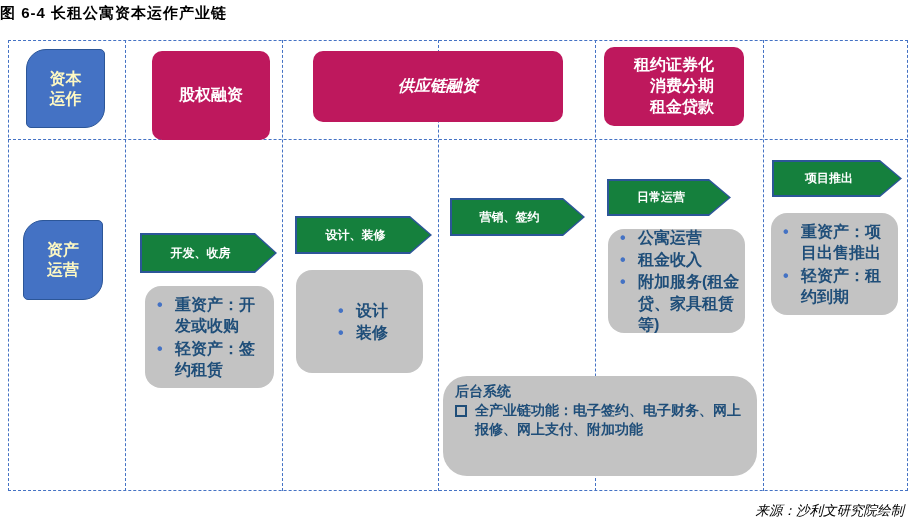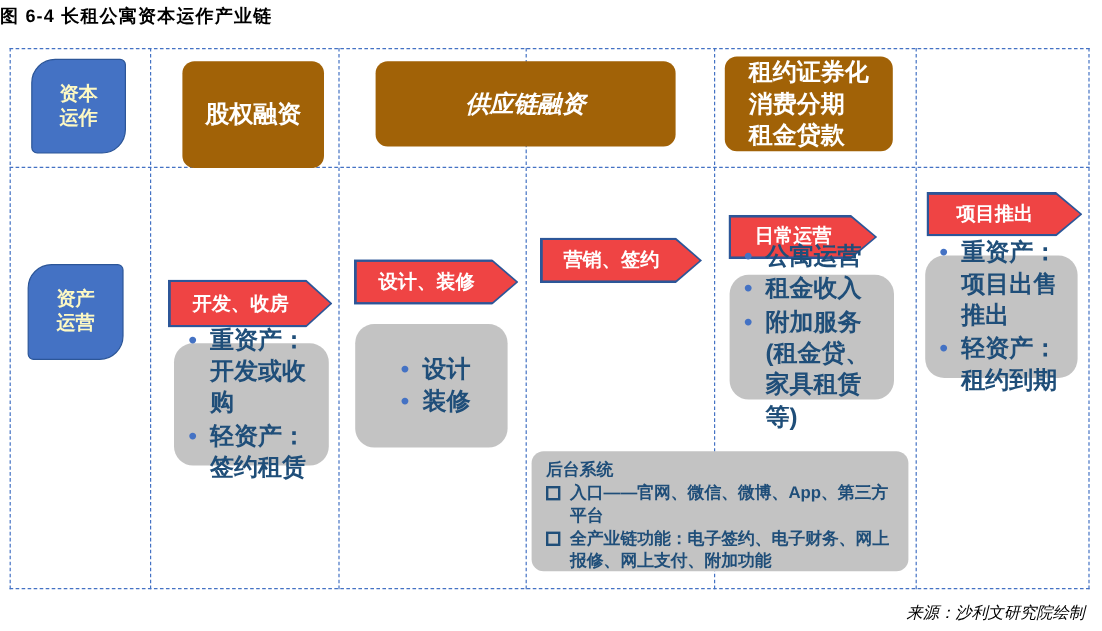--- a/index.html
+++ b/index.html
@@ -20,60 +20,60 @@
 
   
   .corner { position:absolute; background:#4472C4; border:1.5px solid #2C5698;
     border-radius:20px 5px 20px 5px; color:#fef9c3; font-weight:bold; font-size:16px;
     line-height:1.25; display:flex; align-items:center; justify-content:center;
     text-align:center; white-space:pre-line; }
   .corner.capital { left:26px; top:49px; width:79px; height:79px; }
   .corner.operation { left:23px; top:220px; width:80px; height:80px; }
 
   
-  .obox { position:absolute; background:#a16207; border-radius:10px; color:#fff;
-    font-weight:bold; font-size:20px; line-height:1.3; display:flex; align-items:center;
-    justify-content:center; text-align:left; white-space:pre-line; }
+  .obox { position:absolute; background:#be185d; border-radius:10px; color:#fff;
+    font-weight:bold; font-size:16px; line-height:1.3; display:flex; align-items:center;
+    justify-content:center; text-align:right; white-space:pre-line; }
   .ob1 { left:152px; top:51px; width:118px; height:89px; }
   .ob2 { left:313px; top:51px; width:250px; height:71px;font-style:italic; }
   .ob3 { left:604px; top:47px; width:140px; height:79px; }
   .ob4 { left:784px; top:51px; width:104px; height:71px; }
 
   
   .arrow { position:absolute; }
   .arrow .edge { position:absolute; inset:0; background:#2C5698;
     clip-path:polygon(0 0, calc(100% - 22px) 0, 100% 50%, calc(100% - 22px) 100%, 0 100%); }
-  .arrow .face { position:absolute; inset:2px; background:#ef4444;
+  .arrow .face { position:absolute; inset:2px; background:#15803d;
     clip-path:polygon(0 0, calc(100% - 20px) 0, 100% 50%, calc(100% - 20px) 100%, 0 100%);
     display:flex; align-items:center; justify-content:center; color:#fff;
-    font-weight:bold; font-size:16px; padding-right:16px;font-family:Liberation Serif, serif; }
+    font-weight:bold; font-size:12px; padding-right:16px;font-family:Liberation Serif, serif; }
   .ar1 { left:140px; top:233px; width:137px; height:40px; }
   .ar2 { left:295px; top:216px; width:137px; height:38px; }
   .ar3 { left:450px; top:198px; width:135px; height:38px; }
   .ar4 { left:607px; top:179px; width:124px; height:37px; }
   .ar5 { left:772px; top:160px; width:130px; height:37px; }
 
   
   .gbox { position:absolute; background:#C3C3C3; border-radius:16px; color:#1F4E79;
-    font-size:20px; font-weight:600; line-height:1.32; display:flex;
+    font-size:16px; font-weight:600; line-height:1.32; display:flex;
     flex-direction:column; justify-content:center; padding:8px 5px; }
   .gb1 { left:145px; top:286px; width:129px; height:102px; }
   .gb2 { left:296px; top:270px; width:127px; height:103px;align-items:center; }
   .gb3 { left:451px; top:251px; width:130px; height:97px; }
   .gb4 { left:608px; top:229px; width:137px; height:104px; }
   .gb5 { left:771px; top:213px; width:127px; height:102px;justify-content:center; }
 
   ul.bullets { list-style:none; }
   ul.bullets li { position:relative; padding-left:25px; margin:1px 0; }
   ul.bullets li::before { content:"•"; position:absolute; left:7px; top:0;
     color:#4472C4; }
 
   
   .backend { position:absolute; left:443px; top:376px; width:314px; height:100px;
-    background:#C3C3C3; border-radius:10px; color:#1F4E79; font-size:14px;
+    background:#C3C3C3; border-radius:24px; color:#1F4E79; font-size:14px;
     font-weight:600; line-height:1.32; padding:6px 8px 6px 10px; }
   .backend .bk-title { padding-left:2px; }
   ul.squares { list-style:none; }
   ul.squares li { position:relative; padding-left:22px; margin:1px 0; }
   ul.squares li::before { content:""; position:absolute; left:2px; top:4px;
     width:8px; height:8px; border:2px solid #1F4E79; background:transparent; }
 
   .source { position:absolute; right:14px; top:502px; font-size:13.5px;
     font-style:italic; color:#000; font-family:"Liberation Serif","DejaVu Serif",serif; }
 </style>
@@ -146,20 +146,19 @@
   <div class="gbox gb5">
     <ul class="bullets">
       <li>重资产：项目出售推出</li>
       <li>轻资产：租约到期</li>
     </ul>
   </div>
 
   <div class="backend">
     <div class="bk-title">后台系统</div>
     <ul class="squares">
-      <li>入口——官网、微信、微博、App、第三方平台</li>
       <li>全产业链功能：电子签约、电子财务、网上报修、网上支付、附加功能</li>
     </ul>
   </div>
 
   <div class="source">来源：沙利文研究院绘制</div>
 
 </div>
 
 </body></html>

